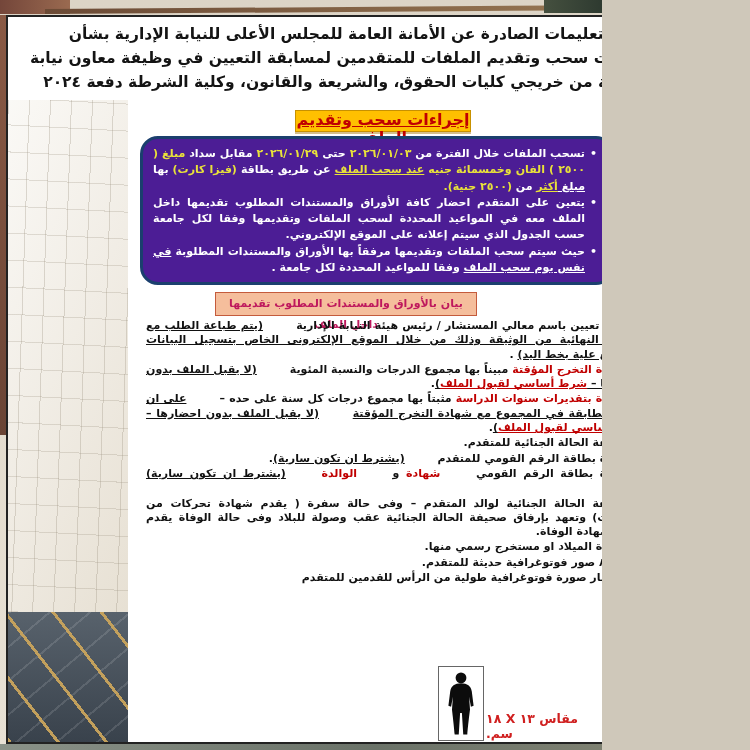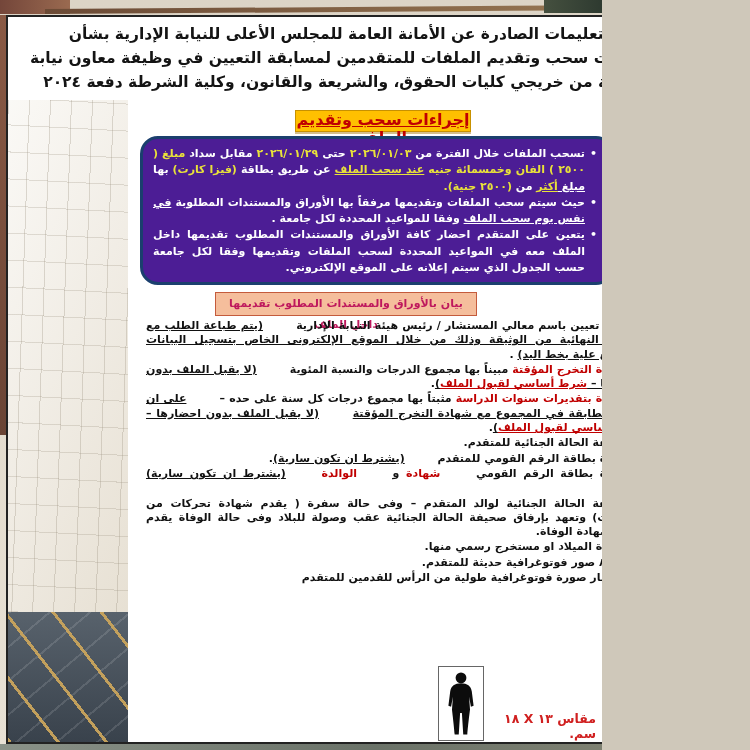--- a/index.html
+++ b/index.html
@@ -73,21 +73,21 @@
   .li{margin:0 0 1px;}
   .num{padding-left:4px;}
   
   .w{color:#fff;} .y{color:#E9E23A;}
   .wu{color:#fff;text-decoration:underline;} .yu{color:#E9E23A;text-decoration:underline;}
   .k{color:#111;padding-left:29px;} .r{color:#C00000;}
   .ku{color:#111;text-decoration:underline;} .ru{color:#C00000;text-decoration:underline;}
   
   .photo-box{position:absolute;left:430px;top:649px;width:44px;height:73px;background:#fff;
              border:1px solid #666;display:flex;align-items:center;justify-content:center;}
-  .caption{position:absolute;left:478px;top:694px;width:110px;direction:rtl;text-align:right;
+  .caption{position:absolute;left:478px;top:694px;width:110px;direction:rtl;text-align:left;
            color:#D02020;font-weight:bold;font-size:12.5px;}
 </style>
 </head>
 <body>
 
 <div class="stage">
 
   <div class="tl-dark"></div>
   <div class="shelf-line"></div>
   <div class="tr-dark"></div>
@@ -118,22 +118,22 @@
           <div class="coin-txt">219</div>
         </div>
         <div class="stand"></div>
       </div>
     </div>
 
     <div class="tag">إجراءات سحب وتقديم الملف</div>
 
     <div class="bluebox">
       <div class="blt"><span class="w">تسحب الملفات خلال الفترة من </span><span class="y">٢٠٢٦/٠١/٠٣</span><span class="w"> حتى </span><span class="y">٢٠٢٦/٠١/٢٩</span><span class="w"> مقابل سداد </span><span class="y">مبلغ ( ٢٥٠٠ ) الفان وخمسمائة جنيه </span><span class="yu">عند سحب الملف</span><span class="w"> عن طريق بطاقة </span><span class="y">(فيزا كارت)</span><span class="w"> بها </span><span class="wu">مبلغ </span><span class="yu">أكثر</span><span class="w"> من </span><span class="y">(٢٥٠٠ جنية).</span></div>
+      <div class="blt"><span class="w">يتعين على المتقدم احضار كافة الأوراق والمستندات المطلوب تقديمها داخل الملف معه في المواعيد المحددة لسحب الملفات وتقديمها وفقا لكل جامعة حسب الجدول الذي سيتم إعلانه على الموقع الإلكتروني.</span></div>
       <div class="blt"><span class="w">حيث سيتم سحب الملفات وتقديمها مرفقاً بها الأوراق والمستندات المطلوبة </span><span class="wu">في نفس يوم سحب الملف</span><span class="w"> وفقا للمواعيد المحددة لكل جامعة .</span></div>
-      <div class="blt"><span class="w">يتعين على المتقدم احضار كافة الأوراق والمستندات المطلوب تقديمها داخل الملف معه في المواعيد المحددة لسحب الملفات وتقديمها وفقا لكل جامعة حسب الجدول الذي سيتم إعلانه على الموقع الإلكتروني.</span></div>
     </div>
 
     <div class="salmon">بيان بالأوراق والمستندات المطلوب تقديمها داخل الملف</div>
 
     <div class="doclist">
       <div class="li"><span class="num">١.</span><span><span class="k">طلب تعيين باسم معالي المستشار / رئيس هيئة النيابة الإدارية </span><span class="ku">(يتم طباعة الطلب مع النسخة النهائية من الوثيقة وذلك من خلال الموقع الإلكترونى الخاص بتسجيل البيانات والتوقيع علية بخط اليد)</span><span class="k"> .</span></span></div>
       <div class="li"><span class="num">٢.</span><span><span class="r">شهادة التخرج المؤقتة</span><span class="k"> مبيناً بها مجموع الدرجات والنسبة المئوية </span><span class="ku">(لا يقبل الملف بدون احضارها – </span><span class="ru">شرط أساسي لقبول الملف</span><span class="ku">)</span><span class="k">.</span></span></div>
       <div class="li"><span class="num">٣.</span><span><span class="r">شهادة بتقديرات سنوات الدراسة</span><span class="k"> مثبتاً بها مجموع درجات كل سنة على حده – </span><span class="ku">على ان تكون متطابقة في المجموع مع شهادة التخرج المؤقتة</span><span class="k"> </span><span class="ku">(لا يقبل الملف بدون احضارها – </span><span class="ru">شرط أساسي لقبول الملف</span><span class="ku">)</span><span class="k">.</span></span></div>
       <div class="li"><span class="num">٤.</span><span><span class="k">صحيفة الحالة الجنائية للمتقدم.</span></span></div>
       <div class="li"><span class="num">٦.</span><span><span class="k">صورة بطاقة الرقم القومي للمتقدم </span><span class="ku">(يشترط ان تكون سارية)</span><span class="k">.</span></span></div>

